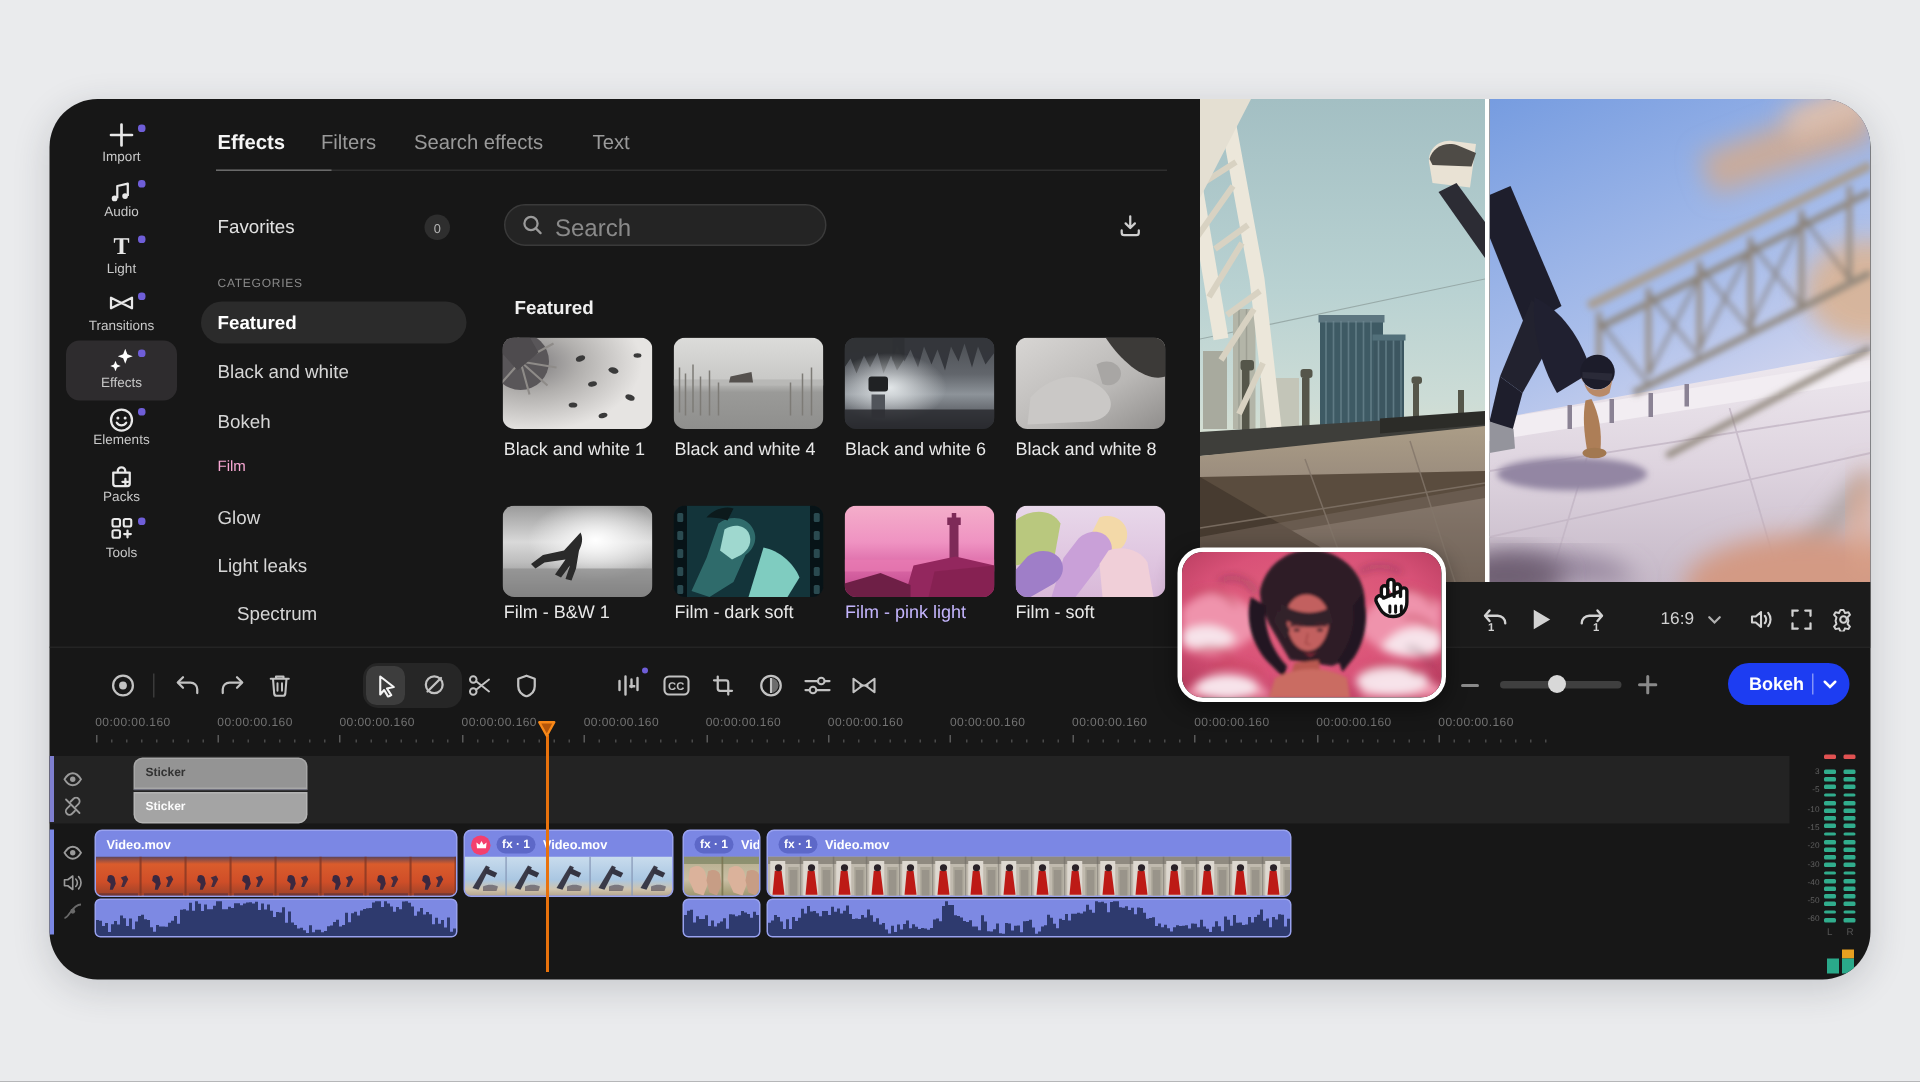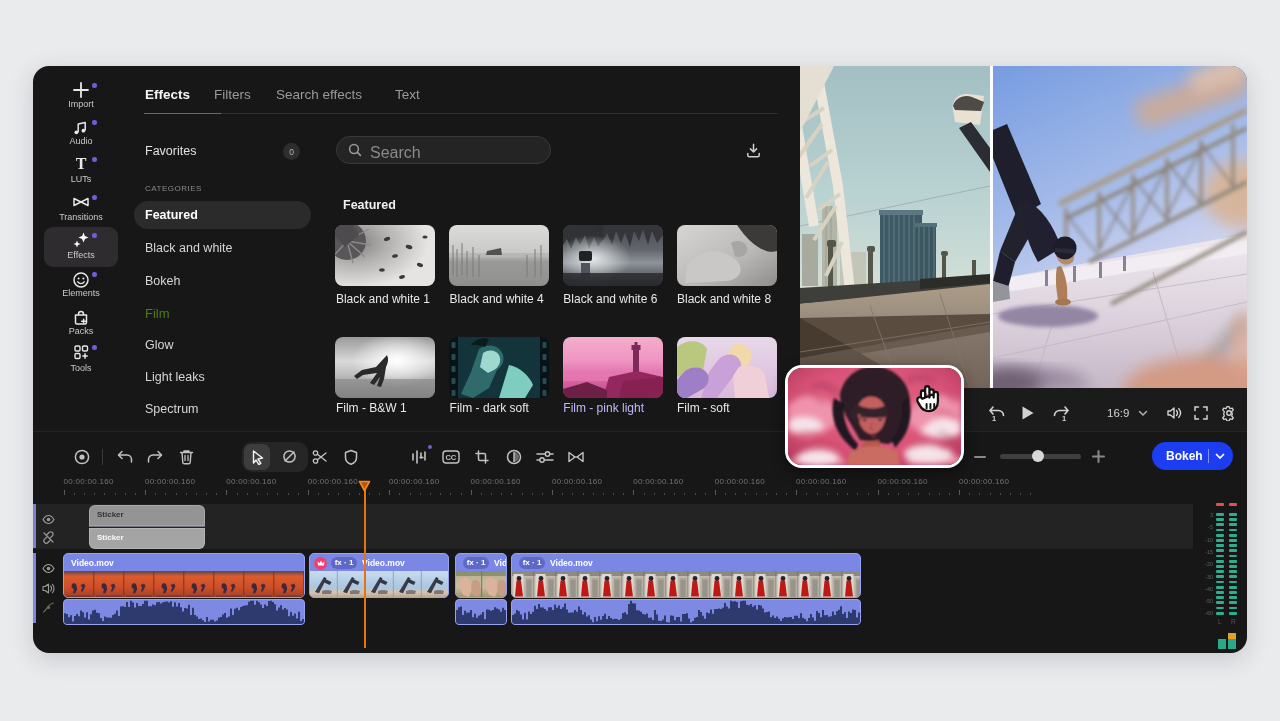--- a/index.html
+++ b/index.html
@@ -1,16 +1,16 @@
 <!DOCTYPE html>
 <html><head><meta charset="utf-8">
 <style>
 *{margin:0;padding:0;box-sizing:border-box}
 html,body{width:1280px;height:721px;background:#eaebed;font-family:"Liberation Sans",sans-serif;overflow:hidden}
-#app{position:absolute;left:33px;top:66px;width:1214px;height:587px;background:#171717;border-radius:16px;overflow:hidden;box-shadow:0 6px 24px rgba(40,44,56,.18)}
+#app{position:absolute;left:33px;top:66px;width:1214px;height:587px;background:#171717;border-radius:32px;overflow:hidden;box-shadow:0 6px 24px rgba(40,44,56,.18)}
 .ab{position:absolute}
 .txt{position:absolute;white-space:nowrap}
 </style>
 </head><body>
 <div id="app">
     <div class="ab" style="left:11px;top:161px;width:74px;height:40px;background:#2e2c2e;border-radius:9px"></div>
     <div class="ab" style="left:37px;top:14px;width:22px;height:20px;display:flex;align-items:center;justify-content:center">
       <svg width="18" height="18" viewBox="0 0 18 18">
         <path d="M9 2v14M2 9h14" stroke="#e8e8e8" stroke-width="1.8" stroke-linecap="round"></path>
       </svg>
@@ -24,21 +24,21 @@
         <circle cx="11.4" cy="11.7" r="1.9" fill="#e8e8e8"></circle>
       </svg>
     </div>
     <div class="txt" style="left:48px;top:70px;transform:translateX(-50%);font-size:9px;color:#c9c9c9">Audio</div>
     <div class="ab" style="left:59px;top:54px;width:4.5px;height:4.5px;border-radius:50%;background:#6f5ed8"></div>
     <div class="ab" style="left:37px;top:88px;width:22px;height:20px;display:flex;align-items:center;justify-content:center">
       <svg width="18" height="18" viewBox="0 0 18 18">
         <text x="9" y="14" font-family="Liberation Serif,serif" font-size="16" font-weight="bold" fill="#e8e8e8" text-anchor="middle">T</text>
       </svg>
     </div>
-    <div class="txt" style="left:48px;top:108px;transform:translateX(-50%);font-size:9px;color:#c9c9c9">LUTs</div>
+    <div class="txt" style="left:48px;top:108px;transform:translateX(-50%);font-size:9px;color:#c9c9c9">Light</div>
     <div class="ab" style="left:59px;top:91px;width:4.5px;height:4.5px;border-radius:50%;background:#6f5ed8"></div>
     <div class="ab" style="left:37px;top:126px;width:22px;height:20px;display:flex;align-items:center;justify-content:center">
       <svg width="20" height="16" viewBox="0 0 20 16">
         <path d="M3 4.5v7l7-3.5zM17 4.5v7l-7-3.5z" fill="none" stroke="#e8e8e8" stroke-width="1.5" stroke-linejoin="round"></path>
       </svg>
     </div>
     <div class="txt" style="left:48px;top:146px;transform:translateX(-50%);font-size:9px;color:#c9c9c9">Transitions</div>
     <div class="ab" style="left:59px;top:129px;width:4.5px;height:4.5px;border-radius:50%;background:#6f5ed8"></div>
     <div class="ab" style="left:37px;top:164px;width:22px;height:20px;display:flex;align-items:center;justify-content:center">
       <svg width="20" height="18" viewBox="0 0 20 18">
@@ -92,24 +92,24 @@
     <div class="txt" style="left:337px;top:78px;font-size:16px;color:#8a8a8a">Search</div>
     <svg class="ab" style="left:712px;top:76px" width="17" height="17" viewBox="0 0 17 17">
       <path d="M8.5 2.2v7.6M5.4 6.9l3.1 3.1 3.1-3.1" stroke="#cfcfcf" stroke-width="1.5" fill="none" stroke-linecap="round" stroke-linejoin="round"></path>
       <path d="M2.8 11.6v1.6a1.6 1.6 0 0 0 1.6 1.6h8.2a1.6 1.6 0 0 0 1.6-1.6v-1.6" stroke="#cfcfcf" stroke-width="1.5" fill="none" stroke-linecap="round"></path>
     </svg>
     <div class="txt" style="left:112px;top:118px;font-size:8px;letter-spacing:.5px;color:#8a8a8a">CATEGORIES</div>
     <div class="ab" style="left:101px;top:135px;width:177px;height:28px;border-radius:14px;background:#2b2b2b"></div>
     <div class="txt" style="left:112px;top:142px;font-size:12.5px;font-weight:bold;color:#fff">Featured</div>
     <div class="txt" style="left:112px;top:175px;font-size:12.5px;color:#d6d6d6">Black and white</div>
     <div class="txt" style="left:112px;top:208px;font-size:12.5px;color:#d6d6d6">Bokeh</div>
-    <div class="txt" style="left:112px;top:240px;font-size:13px;color:#4d7c0f">Film</div>
+    <div class="txt" style="left:112px;top:240px;font-size:10px;color:#f9a8d4">Film</div>
     <div class="txt" style="left:112px;top:272px;font-size:12.5px;color:#d6d6d6">Glow</div>
     <div class="txt" style="left:112px;top:304px;font-size:12.5px;color:#d6d6d6">Light leaks</div>
-    <div class="txt" style="left:112px;top:336px;font-size:12.5px;color:#d6d6d6">Spectrum</div>
+    <div class="txt" style="left:125px;top:336px;font-size:12.5px;color:#d6d6d6">Spectrum</div>
     <div class="txt" style="left:310px;top:132px;font-size:12.5px;font-weight:bold;color:#f0f0f0">Featured</div>
     <div class="ab" style="left:302.4px;top:158.5px;width:100px;height:61px;border-radius:8px;overflow:hidden"><svg width="100" height="61">
         <radialGradient id="g0" cx="18%" cy="28%" r="75%">
           <stop offset="0%" stop-color="#7e7c7e"></stop>
           <stop offset="45%" stop-color="#b2b0ae"></stop>
           <stop offset="100%" stop-color="#e6e4e2"></stop>
         </radialGradient>
         <rect width="100" height="61" fill="url(#g0)"></rect>
         <circle cx="12" cy="16" r="19" fill="#595659"></circle>
         <g stroke="#8e8b88" stroke-width="1.4">

